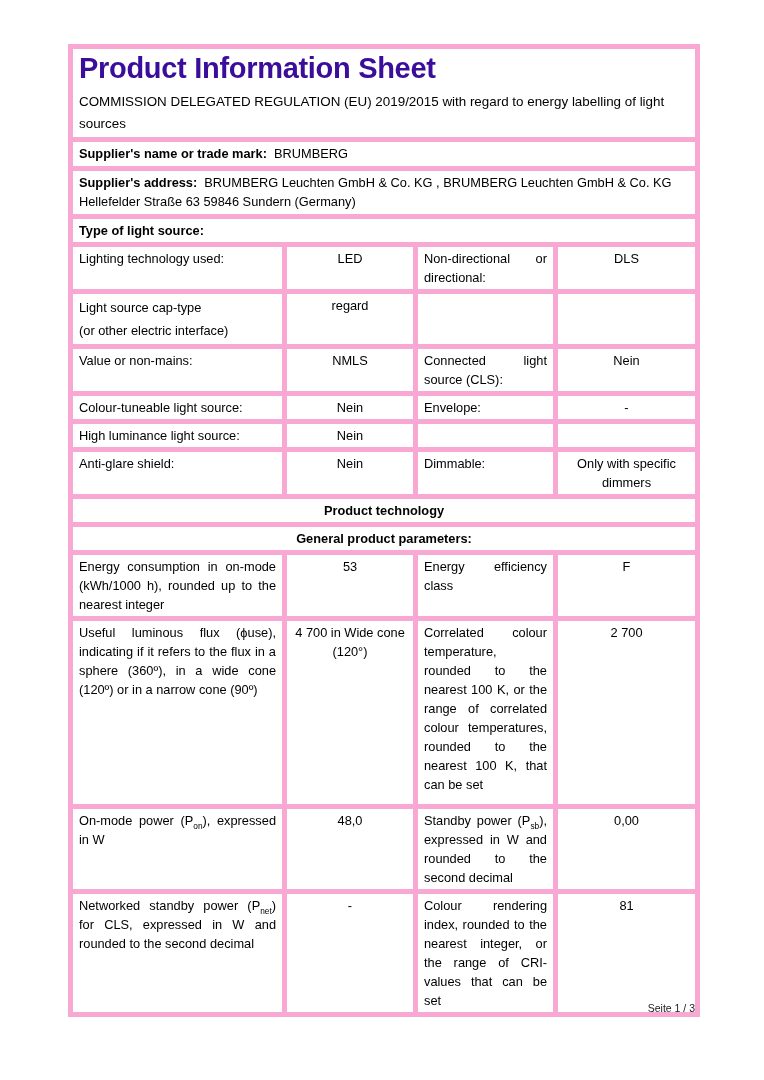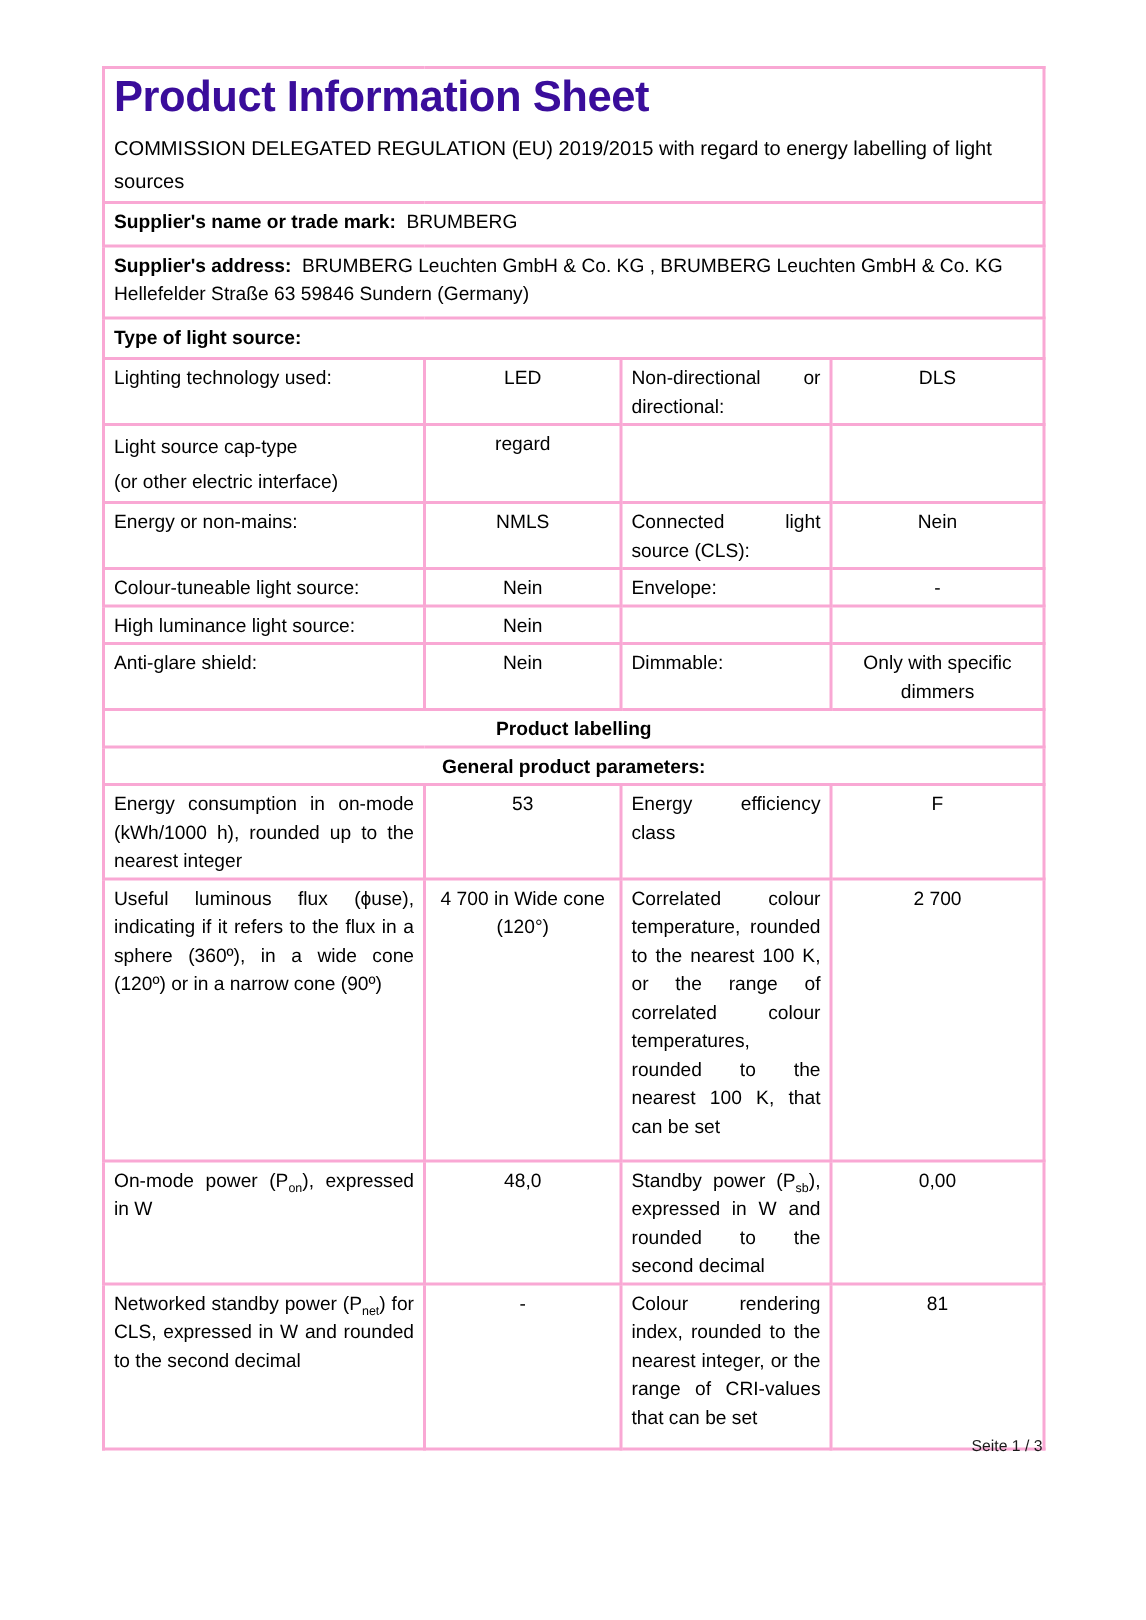--- a/index.html
+++ b/index.html
@@ -17,21 +17,21 @@
     position: absolute; left: 68px; top: 44px; width: 627px;
   }
   table.doc {
     border-collapse: collapse;
     table-layout: fixed;
     width: 627px;
     font-size: 12.8px;
     line-height: 19px;
   }
   table.doc td {
-    border: 2px solid #f9a8d4;
+    border: 5px solid #f9a8d4;
     vertical-align: top;
     padding: 2px 6px;
   }
   
   tr.h90  { height: 90px; }
   tr.h29  { height: 29px; padding-left: 15px; }
   tr.h48  { height: 48px; }
   tr.h28  { height: 28px; }
   tr.h27  { height: 27px; }
   tr.h41  { height: 41px; }
@@ -60,21 +60,21 @@
   .kv-value { margin-left: 7px; font-weight: normal; }
   td.lbl { text-align: justify; }
   td.val { text-align: center; }
   td.sec  { font-weight: bold; }
   td.secc { font-weight: bold; text-align: center; }
   td.hdr  { text-align: left; }
   td.two-para { white-space: pre-line; line-height: 23px; }
   sub { font-size: 0.65em; line-height: 0; }
   .footer {
     position: absolute;
-    top: 958px;
+    top: 1002px;
     right: 69px;
     font-size: 10.5px;
     color: #1a1a1a;
   }
 </style>
 </head>
 <body>
 
 <div class="sheet">
   <table class="doc">
@@ -117,21 +117,21 @@
       <td class="val">DLS</td>
     </tr>
     <tr class="h45">
       <td class="lbl two-para">Light source cap-type
 (or other electric interface)</td>
       <td class="val">regard</td>
       <td class="lbl"></td>
       <td class="val"></td>
     </tr>
     <tr class="h41">
-      <td class="lbl">Energy or non-mains:</td>
+      <td class="lbl">Value or non-mains:</td>
       <td class="val">NMLS</td>
       <td class="lbl">Connected light source (CLS):</td>
       <td class="val">Nein</td>
     </tr>
     <tr class="h22">
       <td class="lbl">Colour-tuneable light source:</td>
       <td class="val">Nein</td>
       <td class="lbl">Envelope:</td>
       <td class="val">-</td>
     </tr>
@@ -142,21 +142,21 @@
       <td class="val"></td>
     </tr>
     <tr class="h41">
       <td class="lbl">Anti-glare shield:</td>
       <td class="val">Nein</td>
       <td class="lbl">Dimmable:</td>
       <td class="val">Only with specific dimmers</td>
     </tr>
 
     <tr class="h21">
-      <td colspan="4" class="secc">Product labelling</td>
+      <td colspan="4" class="secc">Product technology</td>
     </tr>
     <tr class="h21">
       <td colspan="4" class="secc">General product parameters:</td>
     </tr>
 
     <tr class="h59">
       <td class="lbl">Energy consumption in on-mode (kWh/1000 h), rounded up to the nearest integer</td>
       <td class="val">53</td>
       <td class="lbl">Energy efficiency class</td>
       <td class="val">F</td>

